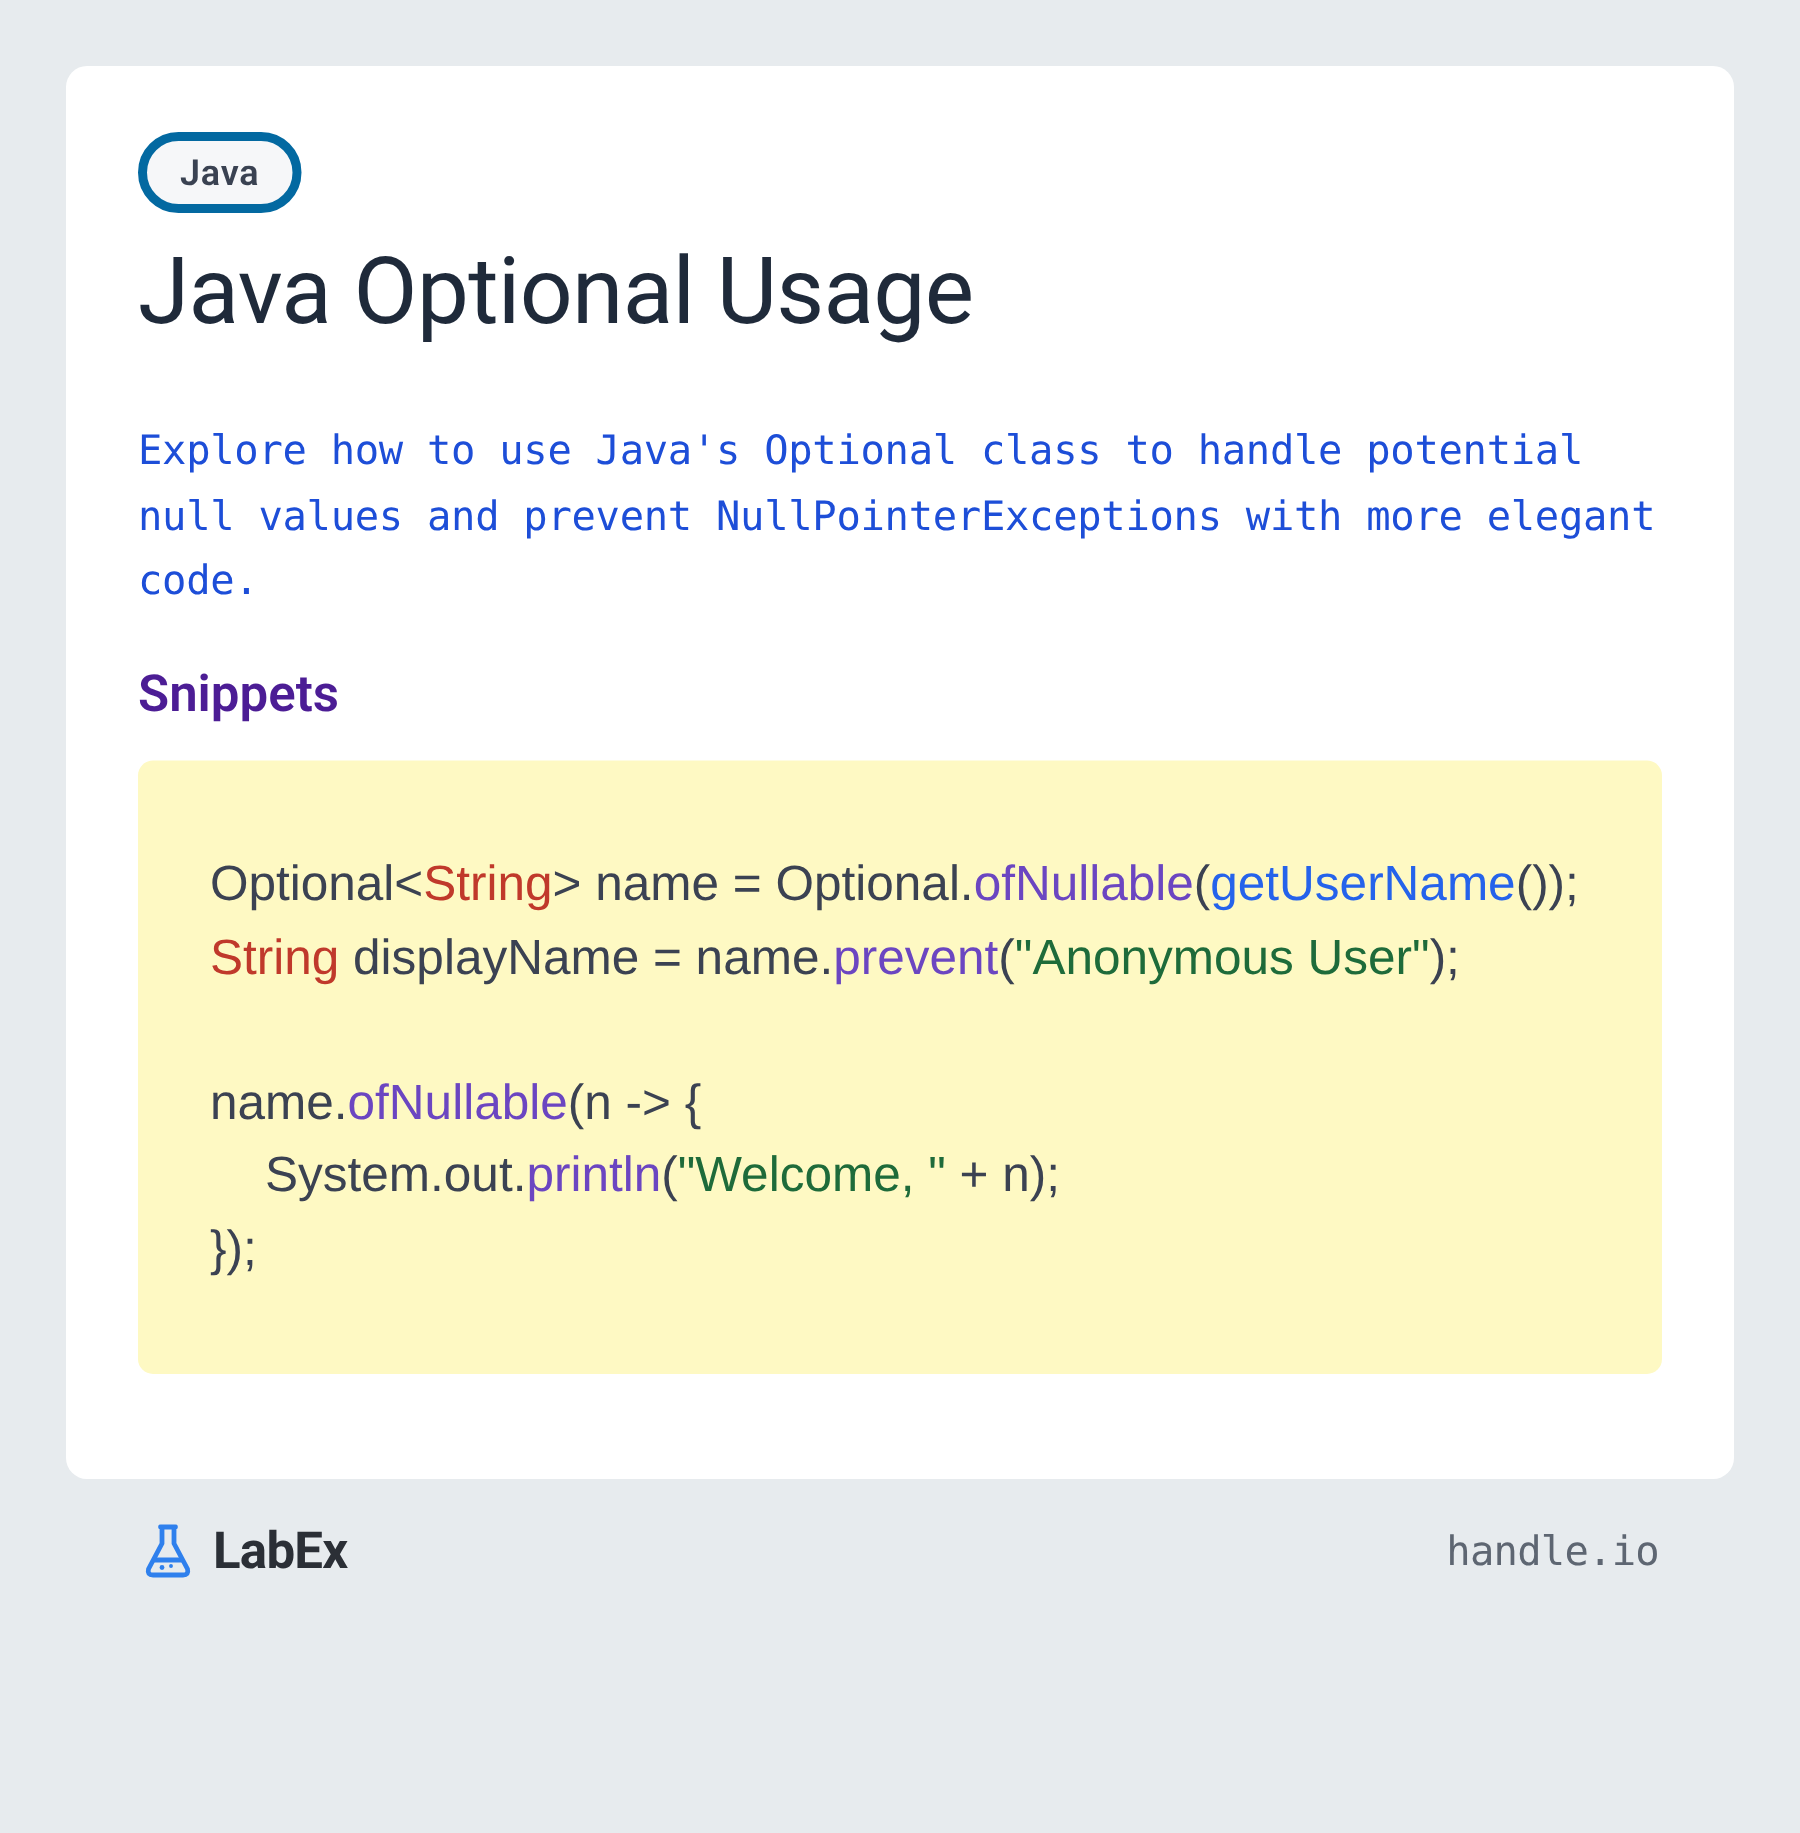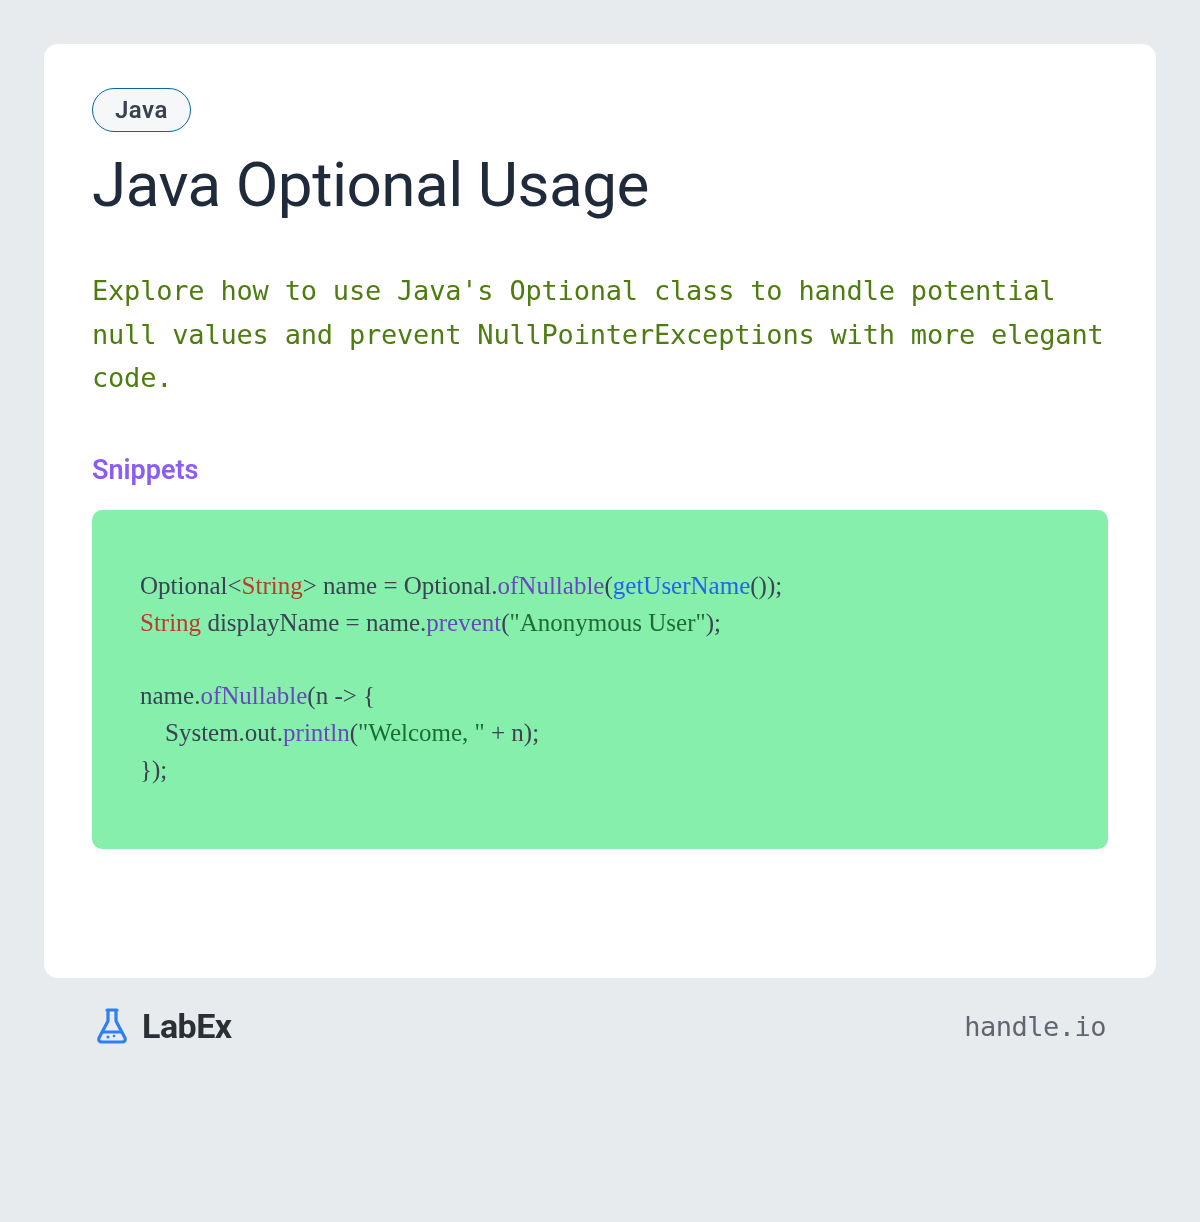--- a/index.html
+++ b/index.html
@@ -15,56 +15,56 @@
   }
   .card {
     background: #ffffff;
     border-radius: 14px;
     padding: 44px 48px 70px 48px;
     min-height: 934px;
   }
   .tag {
     display: inline-block;
     background: #f6f7f9;
-    border: 1px solid #0369a1;
+    border: 6px solid #0369a1;
     border-radius: 999px;
     padding: 7px 22px;
     font-size: 24px;
     font-weight: 600;
     color: #3a4252;
     letter-spacing: 0.5px;
   }
   .title {
     font-size: 62px;
     font-weight: 400;
     color: #1f2a3a;
     margin-top: 16px;
     letter-spacing: -0.5px;
   }
   .description {
     font-family: ui-monospace, "SFMono-Regular", Menlo, Monaco, Consolas, monospace;
     font-size: 27px;
-    color: #4d7c0f;
+    color: #1d4ed8;
     margin-top: 48px;
     line-height: 1.62;
     letter-spacing: -0.2px;
   }
   .snippets-heading {
-    font-size: 27px;
+    font-size: 34px;
     font-weight: 600;
-    color: #8b5cf6;
-    margin-top: 54px;
+    color: #4c1d95;
+    margin-top: 33px;
   }
   .code-block {
-    background: #86efac;
+    background: #fef9c3;
     border-radius: 10px;
     margin-top: 24px;
     padding: 58px 48px 60px 48px;
-    font-family: Liberation Serif, serif;
-    font-size: 25px;
+    font-family: Liberation Sans, sans-serif;
+    font-size: 33px;
     line-height: 1.47;
     color: #3b4252;
     white-space: pre-wrap;
     word-wrap: break-word;
   }
   .tok-type { color: #c0392b; }
   .tok-method { color: #6b46c1; }
   .tok-call { color: #2563eb; }
   .tok-string { color: #1e6b3a; }
 

